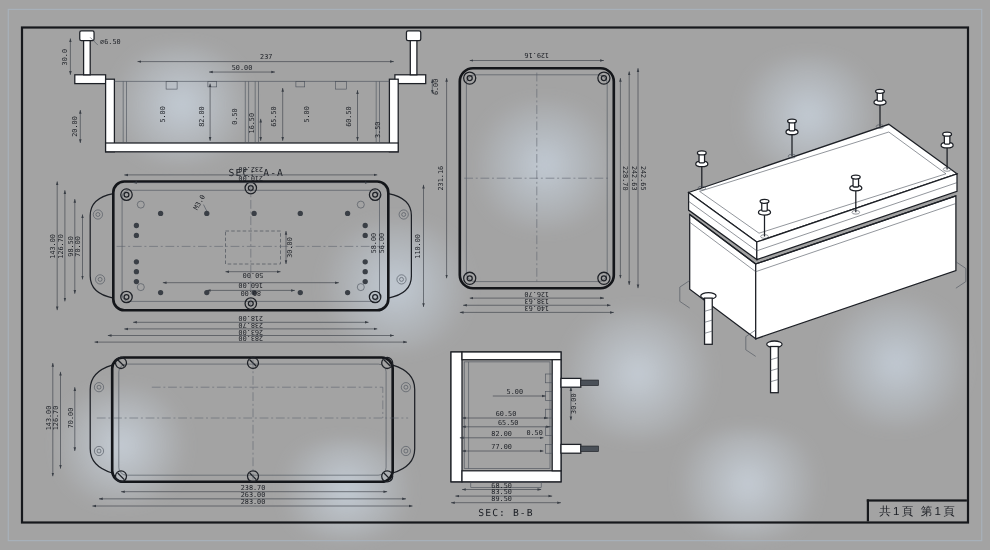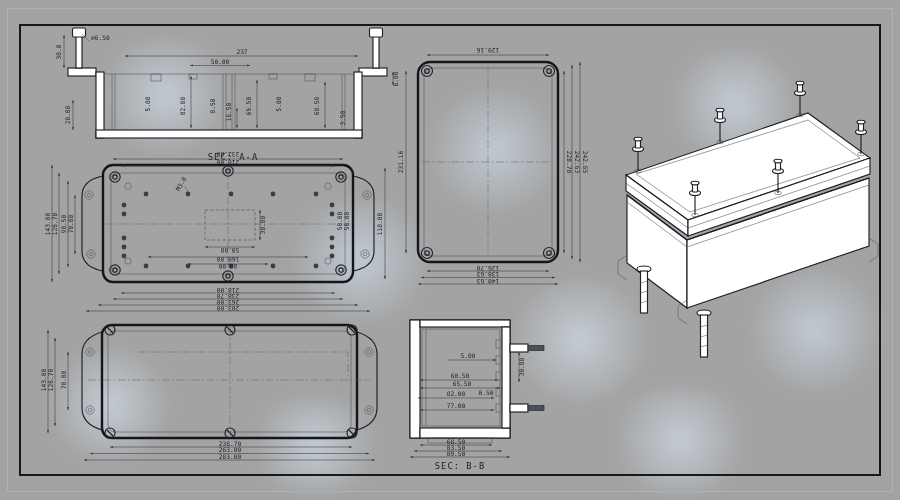--- a/index.html
+++ b/index.html
@@ -440,14 +440,17 @@
           <line class="thin" x1="-3.5" y1="14" x2="3.5" y2="12"></line>
           <line class="thin" x1="-3.5" y1="24" x2="3.5" y2="22"></line>
           <line class="thin" x1="-3.5" y1="34" x2="3.5" y2="32"></line>
         </g>
     </g>
   </svg>
 
   <div class="outer-frame"></div>
   <div class="inner-frame"></div>
 
+  <div class="tblock">
+    <span>共1頁 第1頁</span>
+  </div>
 
 </div>
 
 </body></html>

